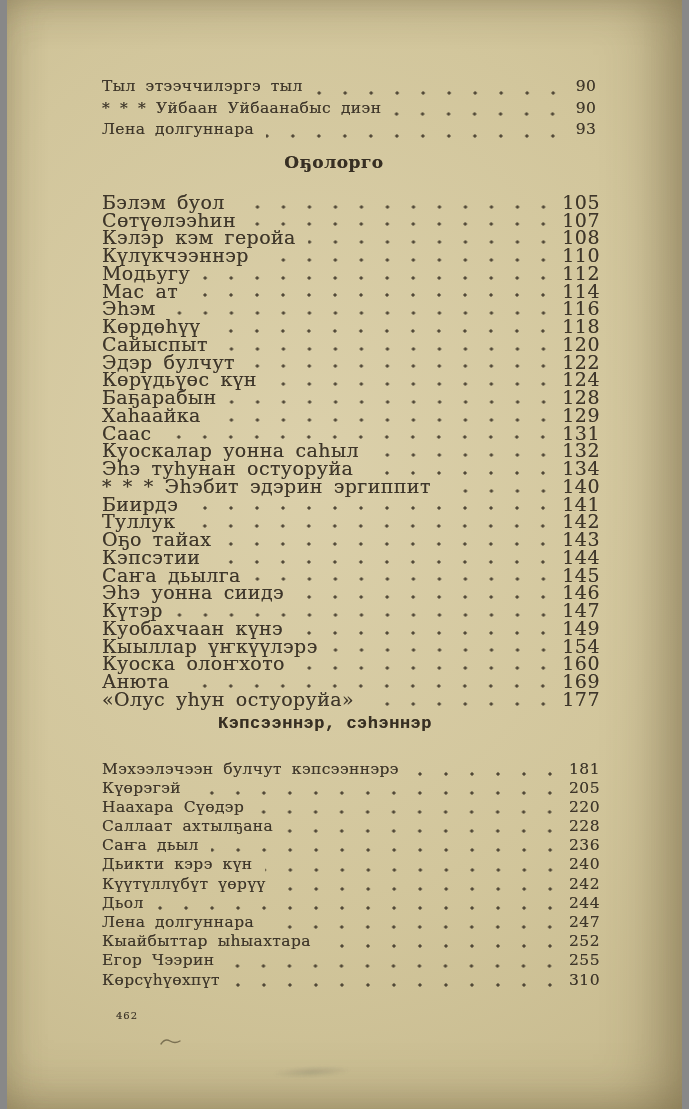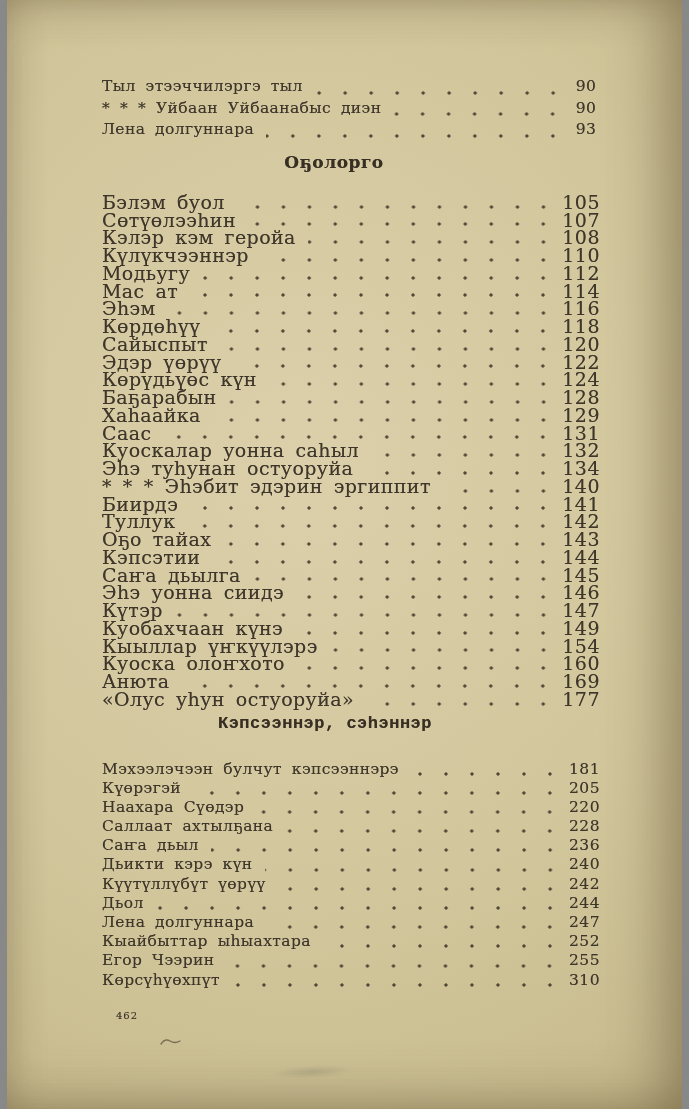--- a/index.html
+++ b/index.html
@@ -183,21 +183,21 @@
     <span class="toc-page">118</span>
   </div>
 
   <div class="toc-row">
     <span class="toc-title">Сайыспыт</span>
     <span class="toc-leader"></span>
     <span class="toc-page">120</span>
   </div>
 
   <div class="toc-row">
-    <span class="toc-title">Эдэр үөрүү</span>
+    <span class="toc-title">Эдэр булчут</span>
     <span class="toc-leader"></span>
     <span class="toc-page">122</span>
   </div>
 
   <div class="toc-row">
     <span class="toc-title">Көрүдьүөс күн</span>
     <span class="toc-leader"></span>
     <span class="toc-page">124</span>
   </div>
 

